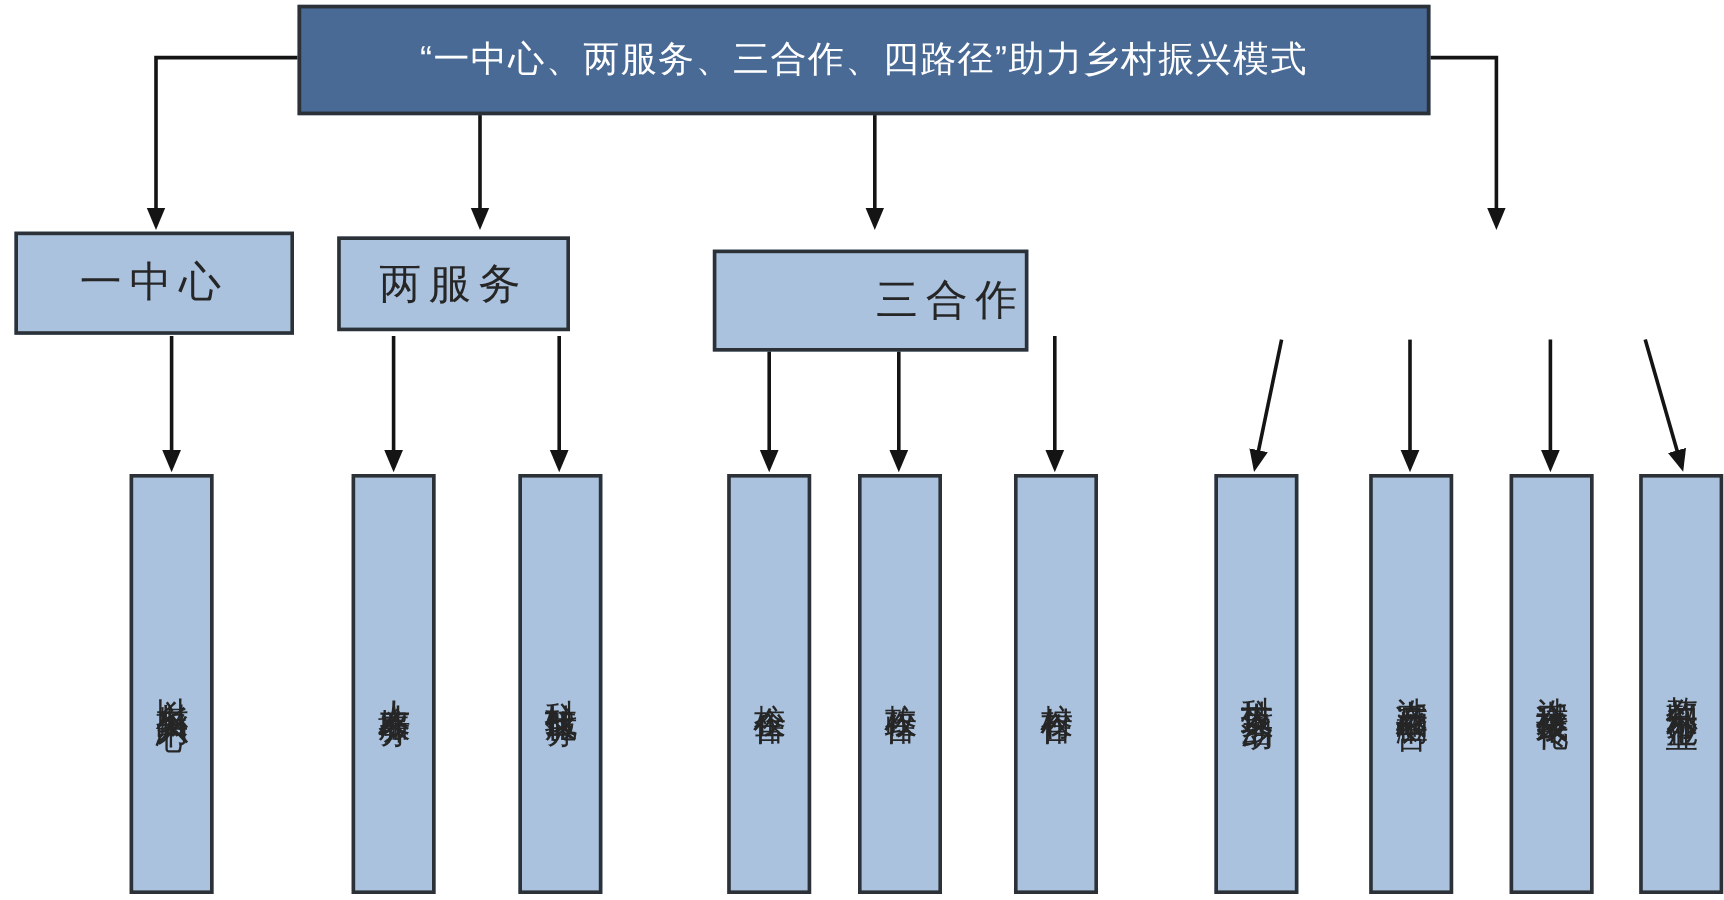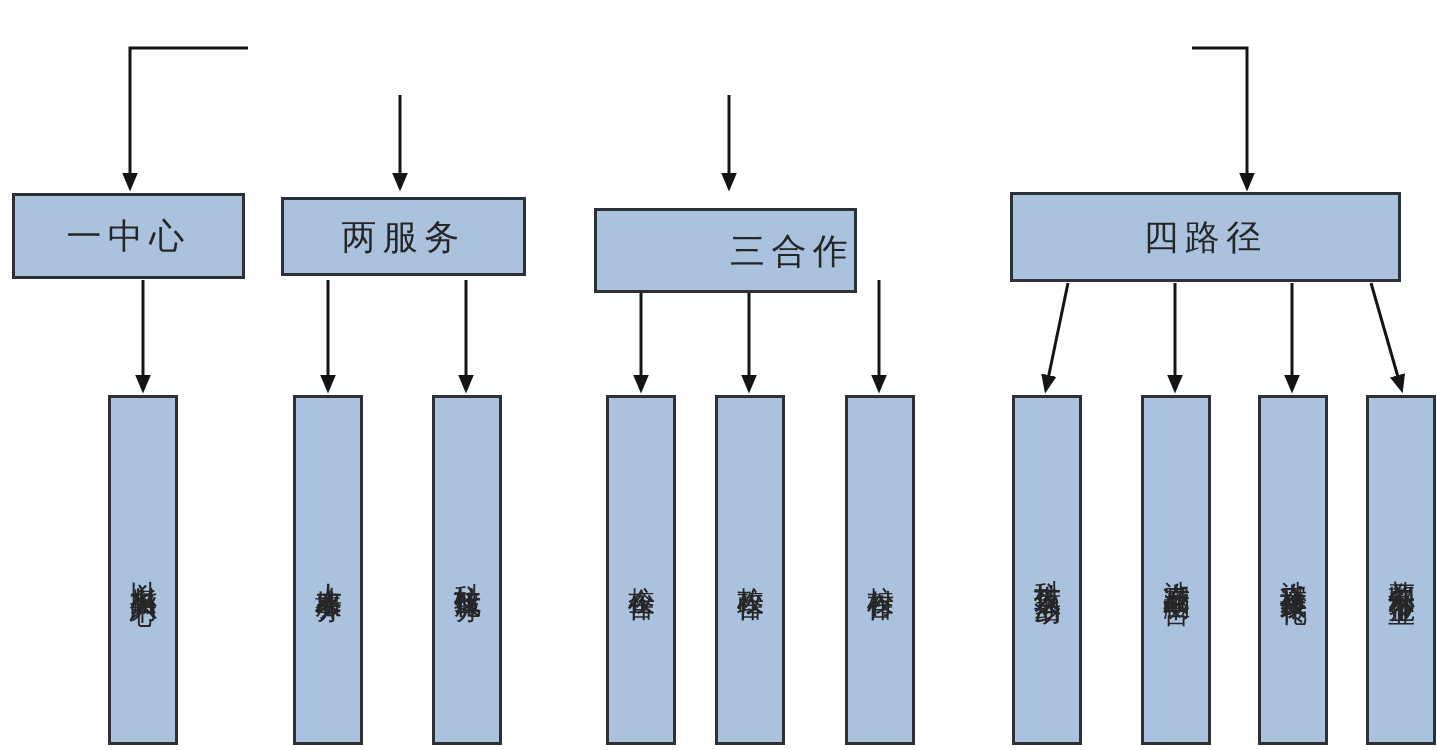--- a/index.html
+++ b/index.html
@@ -98,36 +98,36 @@
     <path d="M641,280 L641,384" fill="none" stroke="#141414" stroke-width="3" marker-end="url(#arrowhead)"></path>
     <path d="M749,280 L749,384" fill="none" stroke="#141414" stroke-width="3" marker-end="url(#arrowhead)"></path>
     <path d="M879,280 L879,384" fill="none" stroke="#141414" stroke-width="3" marker-end="url(#arrowhead)"></path>
 
     <path d="M1068,283 L1047,384" fill="none" stroke="#141414" stroke-width="3" marker-end="url(#arrowhead)"></path>
     <path d="M1175,283 L1175,384" fill="none" stroke="#141414" stroke-width="3" marker-end="url(#arrowhead)"></path>
     <path d="M1292,283 L1292,384" fill="none" stroke="#141414" stroke-width="3" marker-end="url(#arrowhead)"></path>
     <path d="M1371,283 L1400,384" fill="none" stroke="#141414" stroke-width="3" marker-end="url(#arrowhead)"></path>
   </svg>
 
+  <div class="node root" style="left:248px; top:4px; width:944px; height:92px;">
+    <span class="node-label">“一中心、两服务、三合作、四路径”助力乡村振兴模式</span>
+  </div>
 
   <div class="node branch" style="left:12px; top:193px; width:233px; height:86px;">
     <span class="node-label">一中心</span>
   </div>
 
-  <div class="node branch" style="left:281px; top:197px; width:245px; height:79px;">
+  <div class="node branch" style="left:281px; top:197px; width:194px; height:79px;">
     <span class="node-label">两服务</span>
   </div>
 
   <div class="node branch" style="left:594px; top:208px; width:263px; height:85px;justify-content:flex-end;">
     <span class="node-label">三合作</span>
   </div>
 
-  <div class="node branch" style="left:1010px; top:192px; width:391px; height:90px;">
-    <span class="node-label">四路径</span>
-  </div>
 
   <div class="node leaf" style="left:108px; top:395px; width:70px; height:350px;">
     <span class="node-label">以乡村振兴为中心</span>
   </div>
 
   <div class="node leaf" style="left:293px; top:395px; width:70px; height:350px;">
     <span class="node-label">人才培养服务</span>
   </div>
 
   <div class="node leaf" style="left:432px; top:395px; width:70px; height:350px;">

